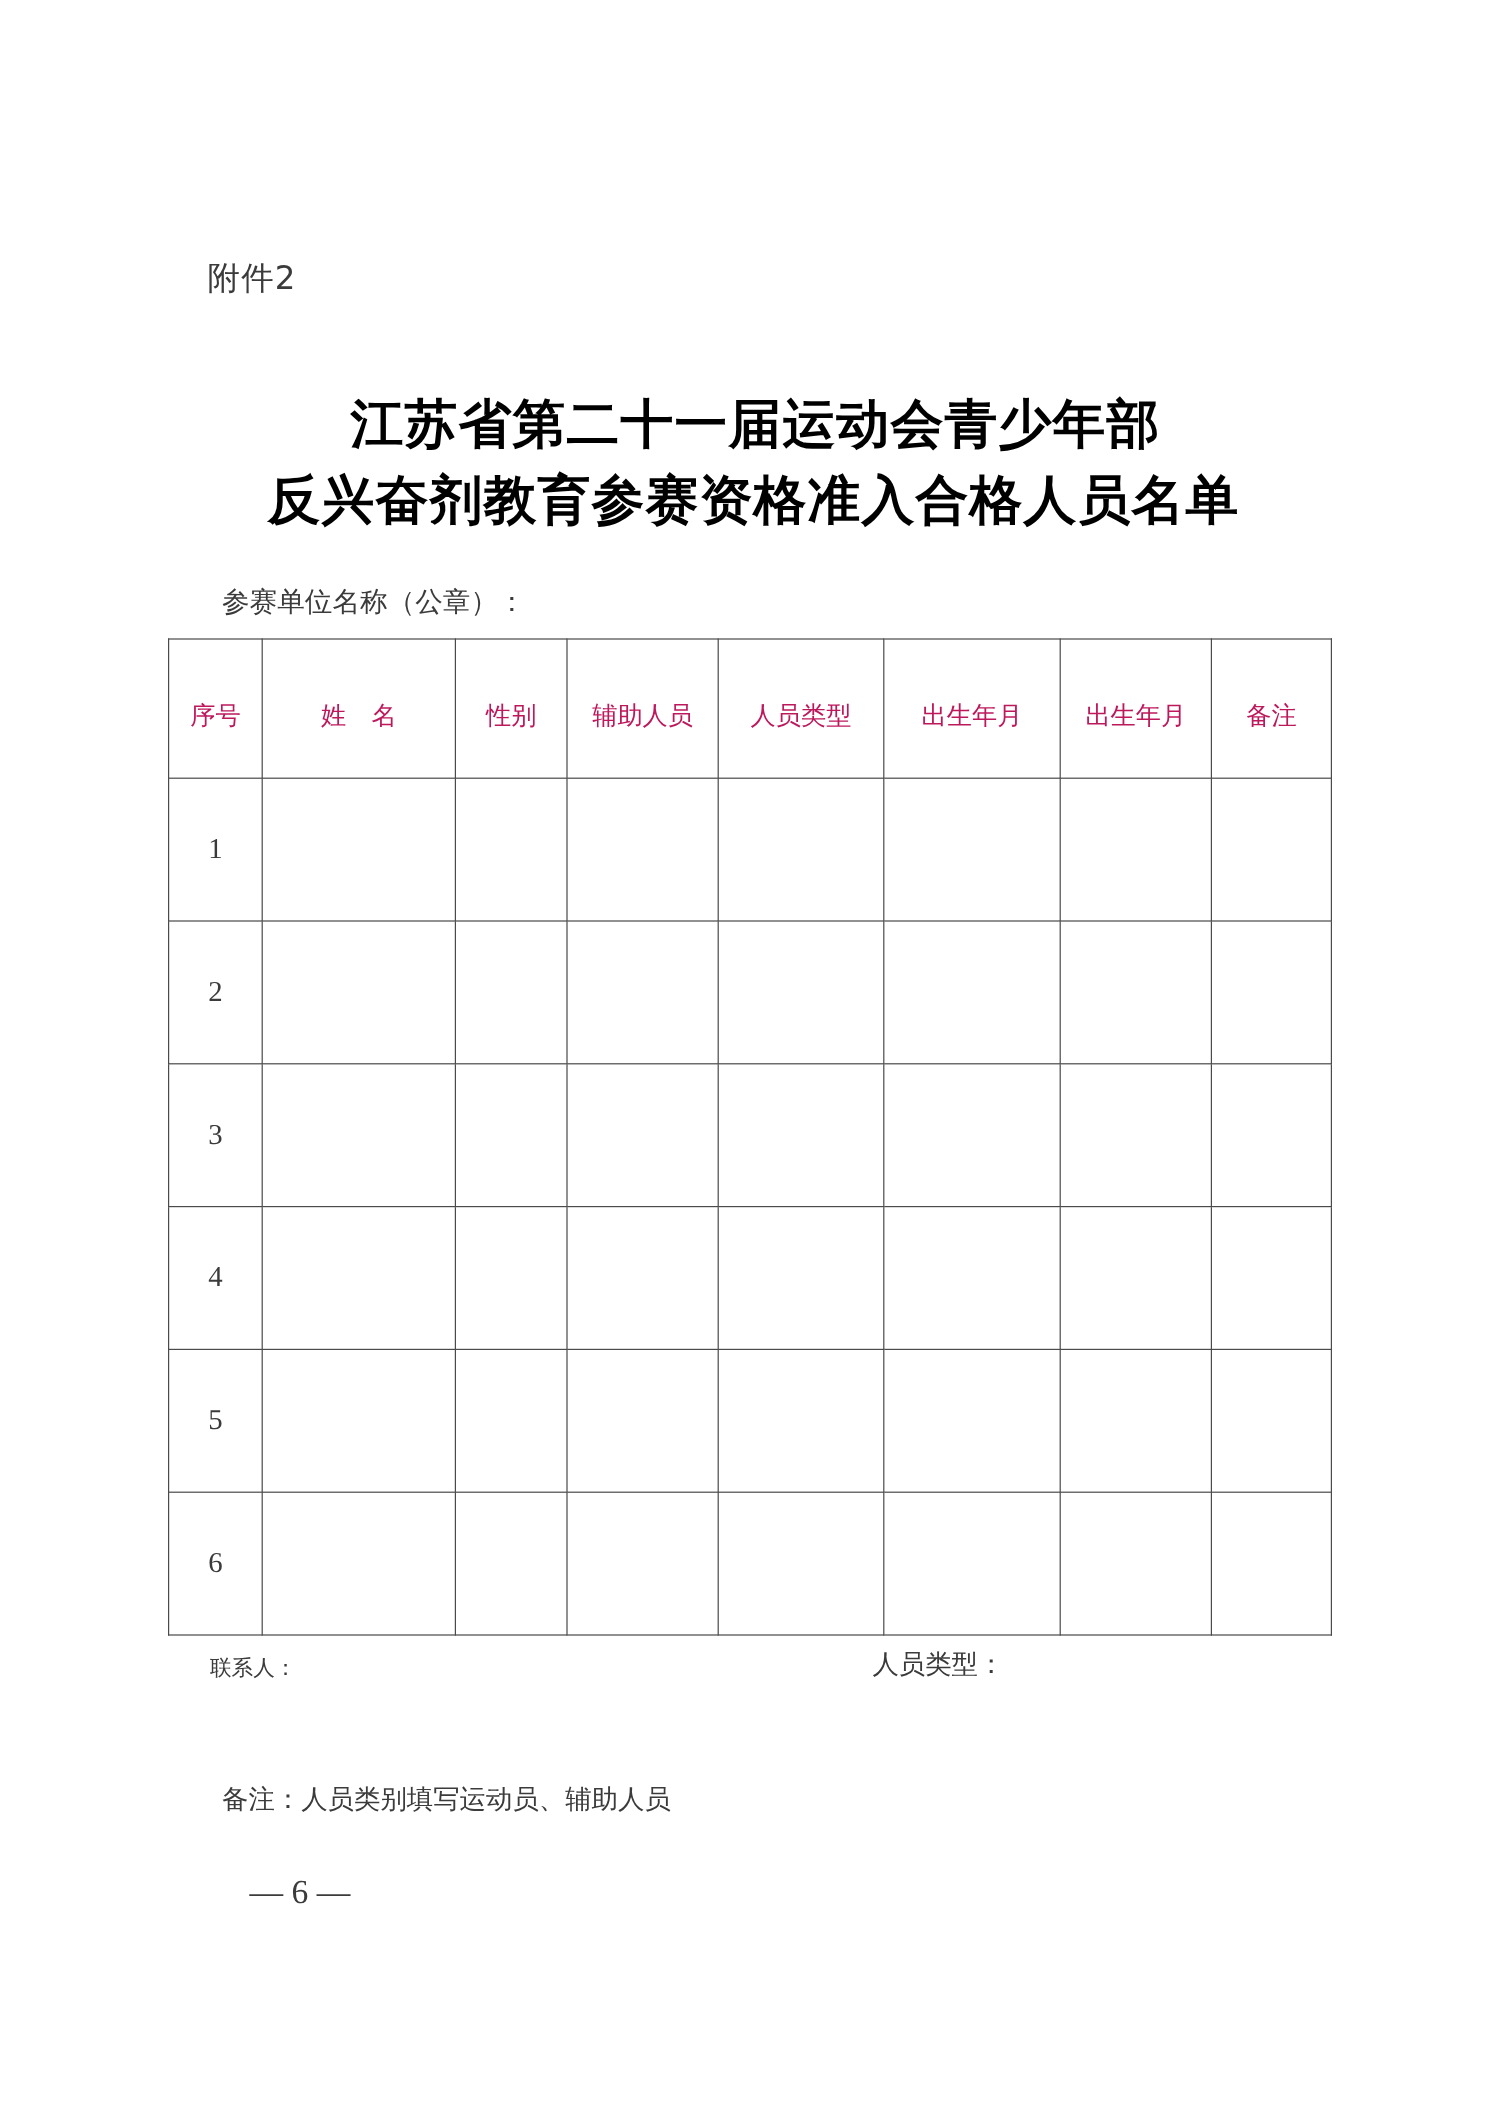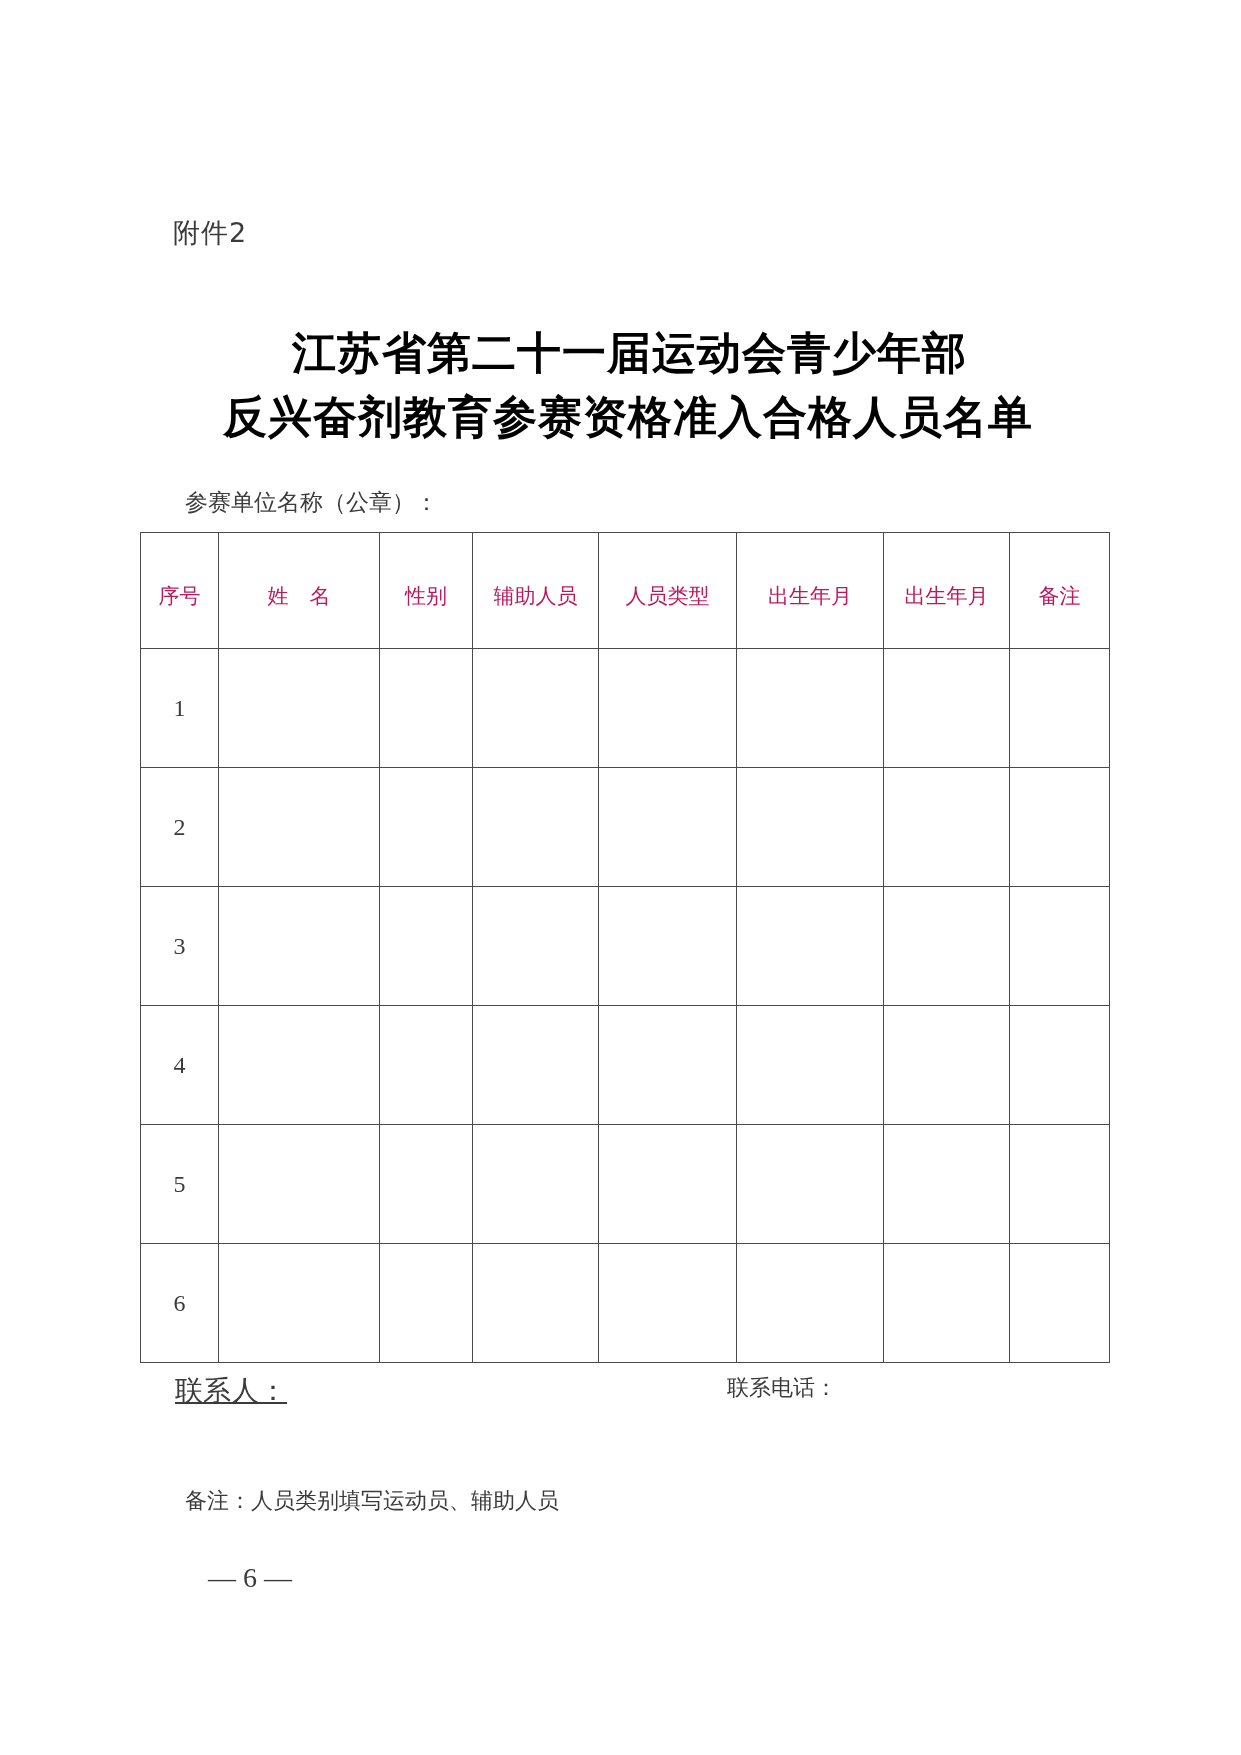--- a/index.html
+++ b/index.html
@@ -10,21 +10,21 @@
   #attachment { left: 173px; top: 216px; font-size: 27px; line-height: 34px; font-weight: normal; letter-spacing: 1px; }
   .title { left: 0; width: 1241px; font-size: 44px; line-height: 56px; font-weight: bold; color: #000000; white-space: nowrap; letter-spacing: 1px; }
   #title1 { top: 326px; left: 292px; width: auto; }
   #title2 { top: 390px; left: 223px; width: auto; }
   #unit-label { left: 173px; top: 486px; font-size: 23px; line-height: 32px; white-space: nowrap; margin-left: 12px; }
   #roster { position: absolute; left: 140px; top: 532px; border-collapse: collapse; table-layout: fixed; }
   #roster td, #roster th { border: 1.5px solid #4a4a4a; padding: 0; text-align: center; vertical-align: middle; }
   #roster th { font-family: "DejaVu Sans", "Liberation Sans", sans-serif; font-size: 21px; font-weight: normal; height: 116px; color: #be185d; padding-top: 10px; box-sizing: border-box; }
   #roster td { height: 118px; }
   #roster td.num { font-family: "Liberation Serif", "DejaVu Serif", serif; font-size: 24px; color: #3b3b3b; }
-  #contact-person { left: 175px; top: 1376px; font-size: 28px; line-height: 30px; text-decoration: underline; }
+  #contact-person { left: 175px; top: 1376px; font-size: 18px; line-height: 30px; }
   #contact-phone { left: 727px; top: 1373px; font-size: 22px; line-height: 30px; }
   #note { left: 185px; top: 1486px; font-size: 22px; line-height: 30px; white-space: nowrap; }
   #page-num { left: 208px; top: 1560px; font-size: 28px; line-height: 36px; white-space: pre; }
 </style>
 </head>
 <body>
 
 <div class="abs sans" id="attachment">附件2</div>
 
 <div class="abs serif title" id="title1">江苏省第二十一届运动会青少年部</div>
@@ -113,17 +113,17 @@
       <td></td>
       <td></td>
       <td></td>
       <td></td>
       <td></td>
     </tr>
   </tbody>
 </table>
 
 <div class="abs sans" id="contact-person">联系人：</div>
-<div class="abs sans" id="contact-phone">联系电话：</div>
+<div class="abs sans" id="contact-phone">人员类型：</div>
 
 <div class="abs sans" id="note">备注：人员类别填写运动员、辅助人员</div>
 
 <div class="abs serif" id="page-num">— 6 —</div>
 
 </body></html>

